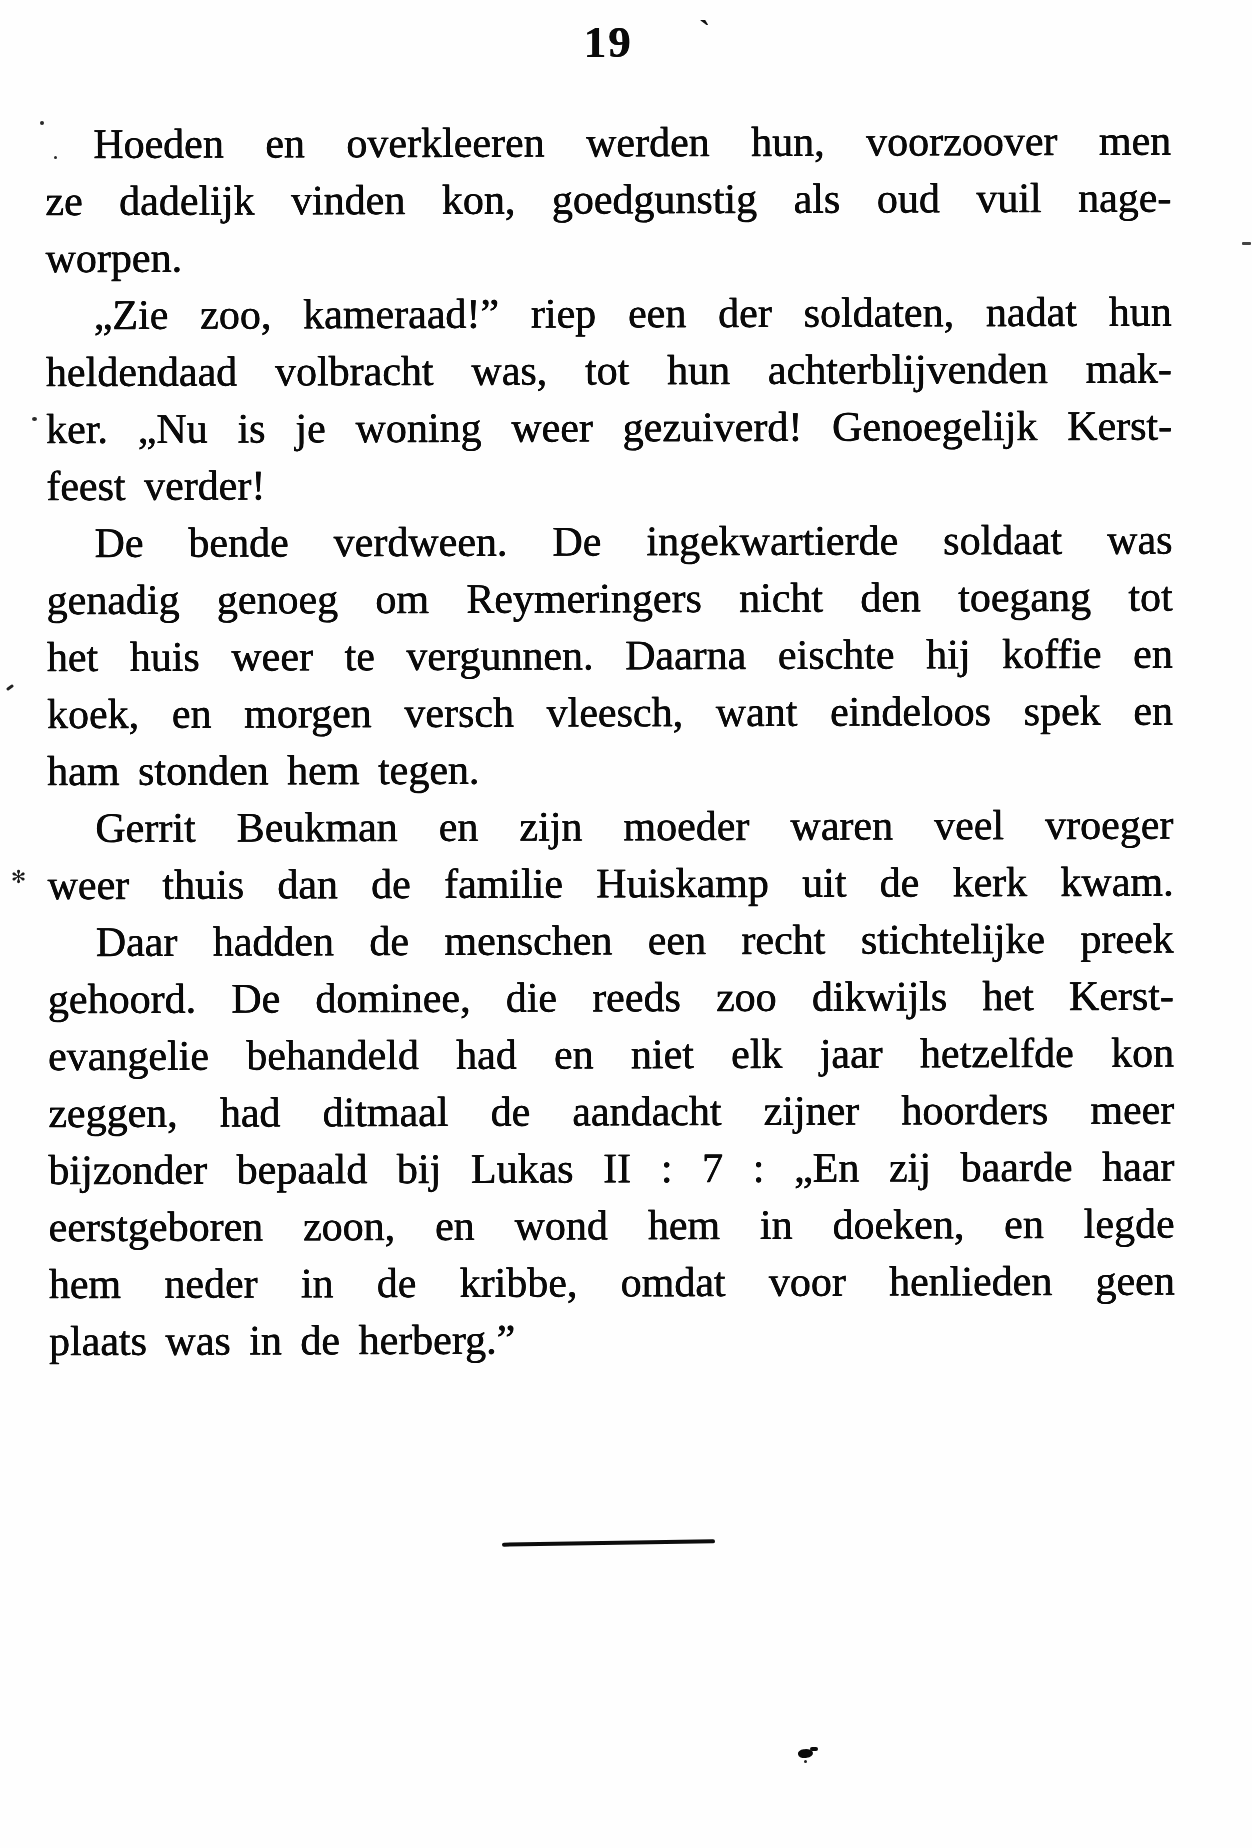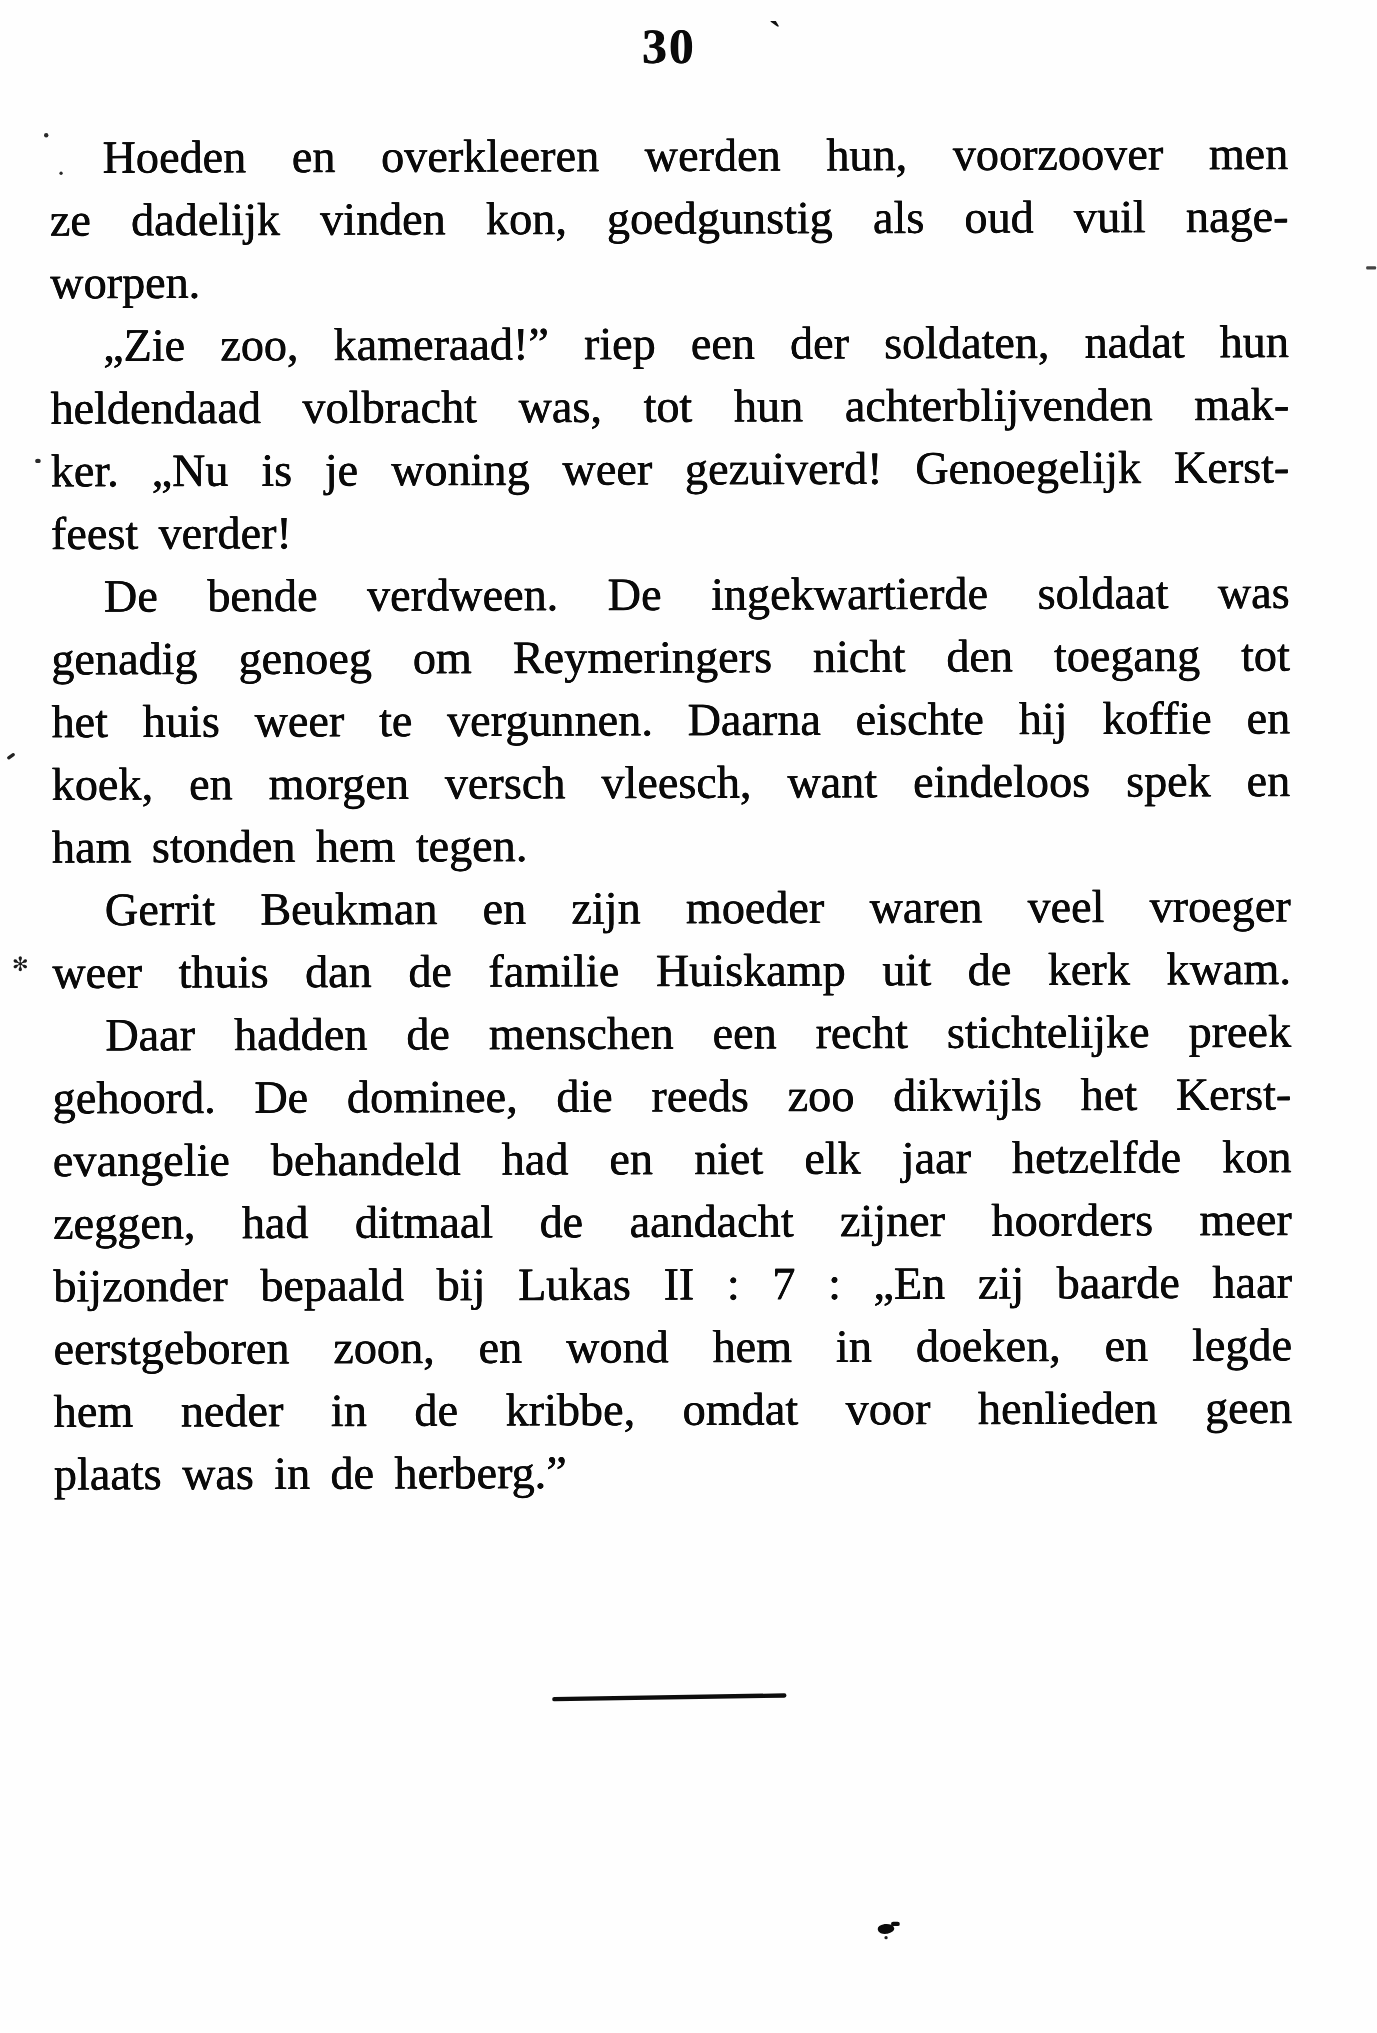--- a/index.html
+++ b/index.html
@@ -98,21 +98,21 @@
     width: 3px; height: 3px;
     background: #222;
     border-radius: 50%;
   }
 </style>
 </head>
 <body>
 
 <div class="scan-page">
 
-  <div class="page-number">30</div>
+  <div class="page-number">19</div>
 
   <span class="corner-accent">`</span>
 
   <div class="text-block">
 
     <div>
       <div class="line indent">Hoeden en overkleeren werden hun, voorzoover men</div>
       <div class="line">ze dadelijk vinden kon, goedgunstig als oud vuil nage-</div>
       <div class="line end">worpen.</div>
     </div>

